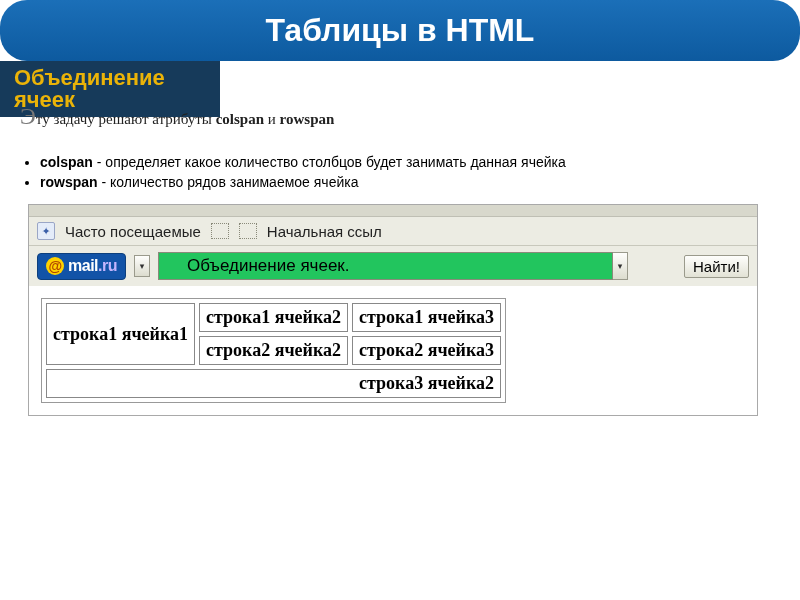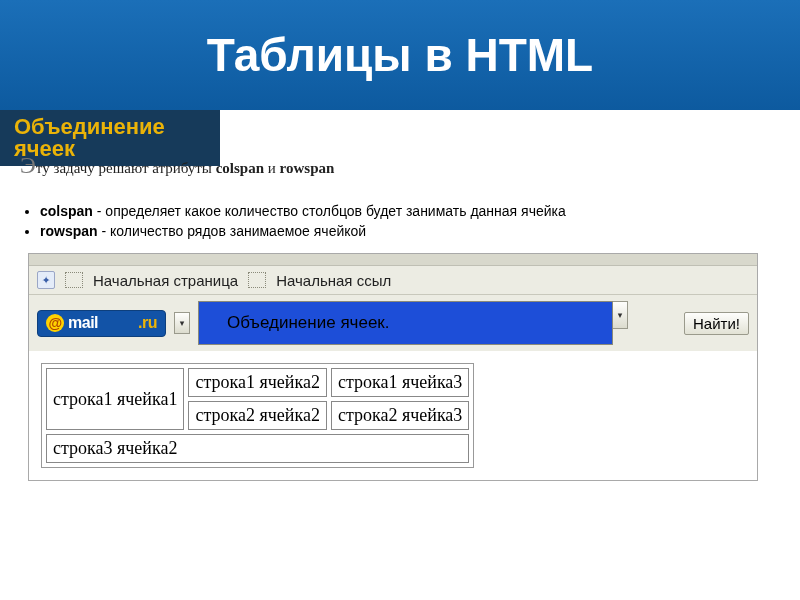--- a/index.html
+++ b/index.html
@@ -7,23 +7,24 @@
       font-family: Arial, sans-serif;
       width: 800px;
       height: 600px;
       background: #fff;
       overflow: hidden;
     }
     .title-bar {
       background: linear-gradient(#1b6fb8, #0d5a9f);
       color: #fff;
       text-align: center;
-      padding: 28px 0;
-      font-size: 46px;
-      font-weight: bold;
+      padding: 12px 0;
+      font-size: 32px;
+      font-weight: bold;
+      border-radius: 27px;
     }
     .subtitle-box {
       background: #163a5a;
       color: #eab308;
       font-size: 22px;
       font-weight: bold;
       padding: 6px 14px;
       width: 220px;
       height: 56px;
       line-height: 1.0;
@@ -105,44 +106,44 @@
       color: #b04600;
       border-radius: 50%;
       display: inline-flex;
       align-items: center;
       justify-content: center;
       width: 18px; height: 18px;
       font-size: 14px;
       margin-right: 4px;
       font-weight: bold;
     }
-    .mailru-logo .ru { color: #eab308; padding-left: 40px; }
+    .mailru-logo .ru { color: #c4b5fd; }
     .btn {
       border: 1px solid #9a9a8c;
       background: linear-gradient(#fefefc, #e2e2d5);
       padding: 2px 8px;
       font-size: 15px;
       border-radius: 2px;
       margin-left: 48px;
     }
     .dropdown-btn {
       width: 16px; height: 22px;
       border: 1px solid #9a9a8c;
       background: linear-gradient(#fefefc, #dcdcce);
       display: inline-flex;
       align-items: center;
       justify-content: center;
       font-size: 9px;
       color: #333;
     }
     .search-input {
       flex: 1;
-      height: 44px;
+      height: 28px;
       border: 1px solid #8a8a7a;
-      background: #1d4ed8;
+      background: #22c55e;
       font-size: 17px;
       padding: 2px 6px 2px 28px;
       position: relative;
       font-family: Arial, sans-serif;
     }
     .search-wrap {
       position: relative;
       flex: 1;
       display: flex;
     }
@@ -168,20 +169,21 @@
     .content-area {
       background: #fff;
       padding: 12px;
     }
     .demo-table {
       border: 1px solid #999;
       border-collapse: separate;
       border-spacing: 4px;
       font-size: 18px;
       font-family: 'Times New Roman', serif;
+      font-weight: bold;
     }
     .demo-table td {
       border: 1px solid #888;
       padding: 3px 6px;
       background: #fff;
     }
   </style>
 </head>
 <body>
 
@@ -191,31 +193,31 @@
 
 <div class="intro">
   <span class="cap">Э</span><span>ту задачу решают атрибуты </span><strong>colspan</strong><span> и </span><strong>rowspan</strong>
 </div>
 
 <ul class="bullets">
   <li>
     <strong>colspan</strong><span>  - определяет какое количество столбцов будет занимать данная ячейка</span>
   </li>
   <li>
-    <strong>rowspan</strong><span>  - количество рядов занимаемое ячейкой</span>
+    <strong>rowspan</strong><span>  - количество рядов занимаемое ячейка</span>
   </li>
 </ul>
 
 <div class="browser">
   <div class="browser-tabbar"></div>
 
   <div class="bookmarks">
     <span class="bm-icon">✦</span>
+    <span>Часто посещаемые</span>
     <span class="bm-box"></span>
-    <span>Начальная страница</span>
     <span class="bm-box"></span>
     <span>Начальная ссыл</span>
   </div>
 
   <div class="searchbar">
     <span class="mailru-logo">
       <span class="mailru-at">@</span>
       <span>mail</span>
         <span class="ru">.ru</span>
     </span>
@@ -236,18 +238,18 @@
           <tr>
         <td rowspan="2">строка1 ячейка1</td>
         <td>строка1 ячейка2</td>
         <td>строка1 ячейка3</td>
       </tr>
       <tr>
         <td>строка2 ячейка2</td>
         <td>строка2 ячейка3</td>
       </tr>
       <tr>
-        <td colspan="3" style="text-align:left">строка3 ячейка2</td>
+        <td colspan="3" style="text-align:right">строка3 ячейка2</td>
       </tr>
     </tbody>
       </table>
   </div>
 </div>
 
 </body></html>

